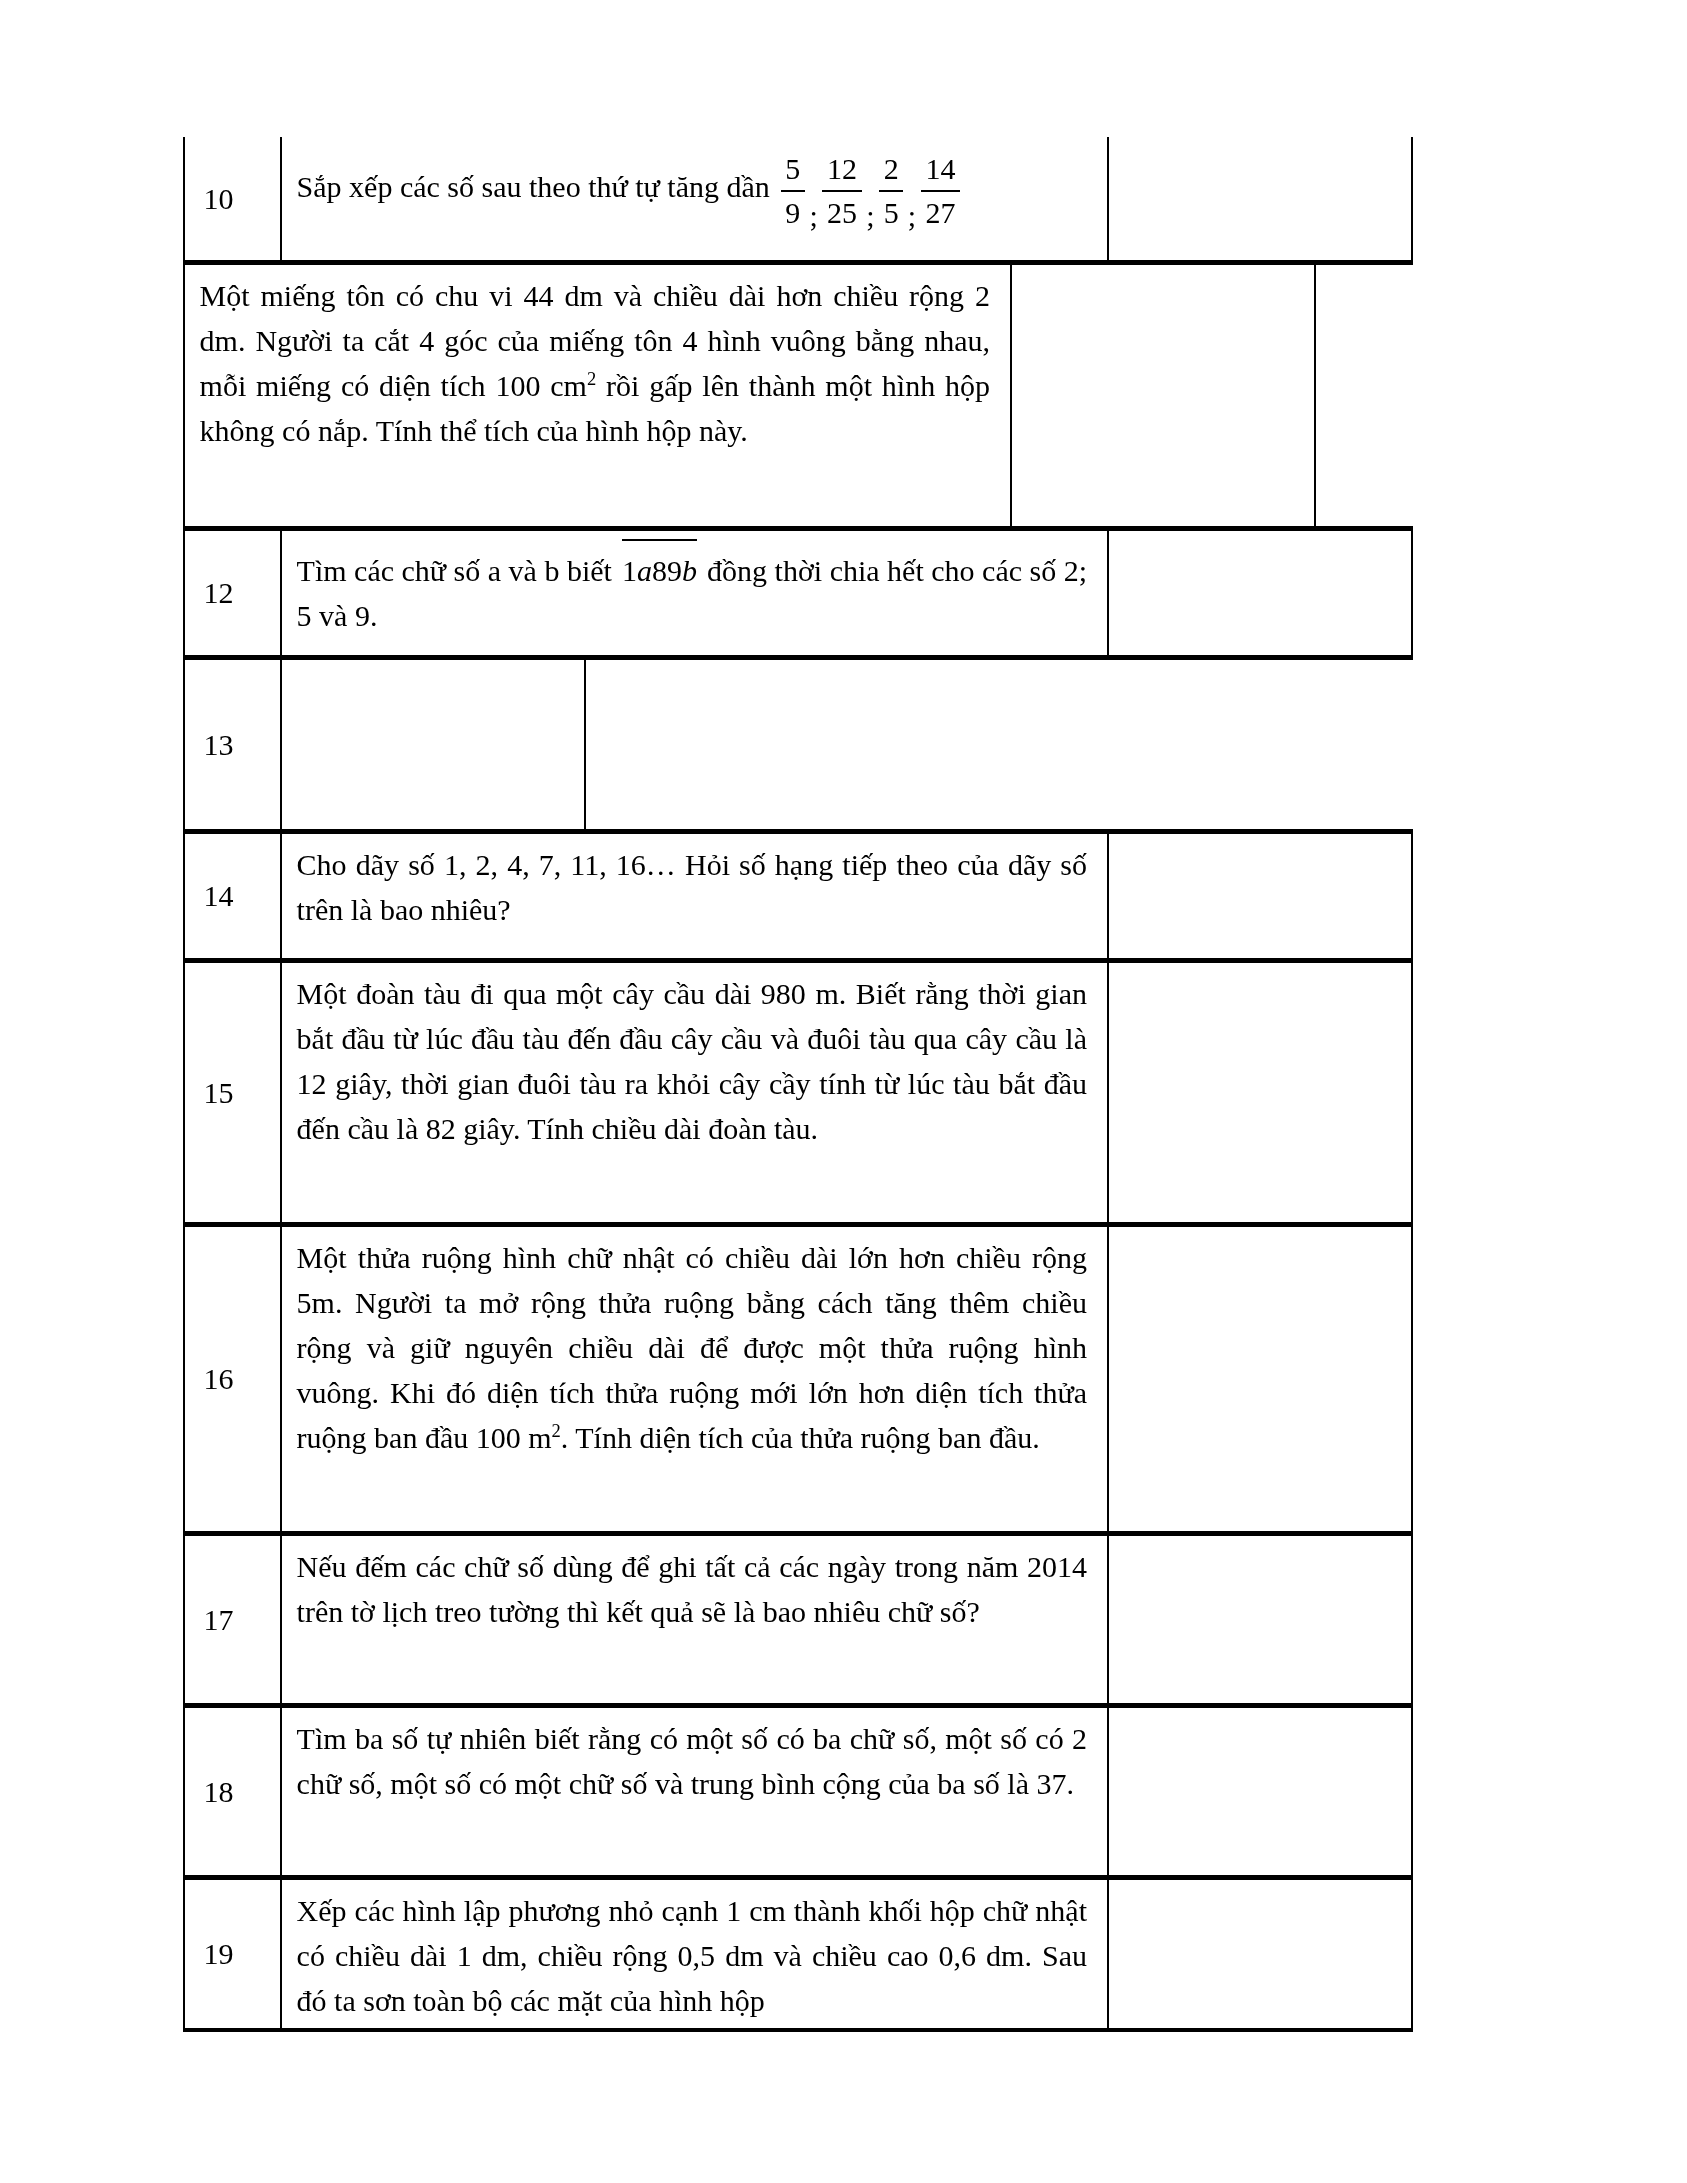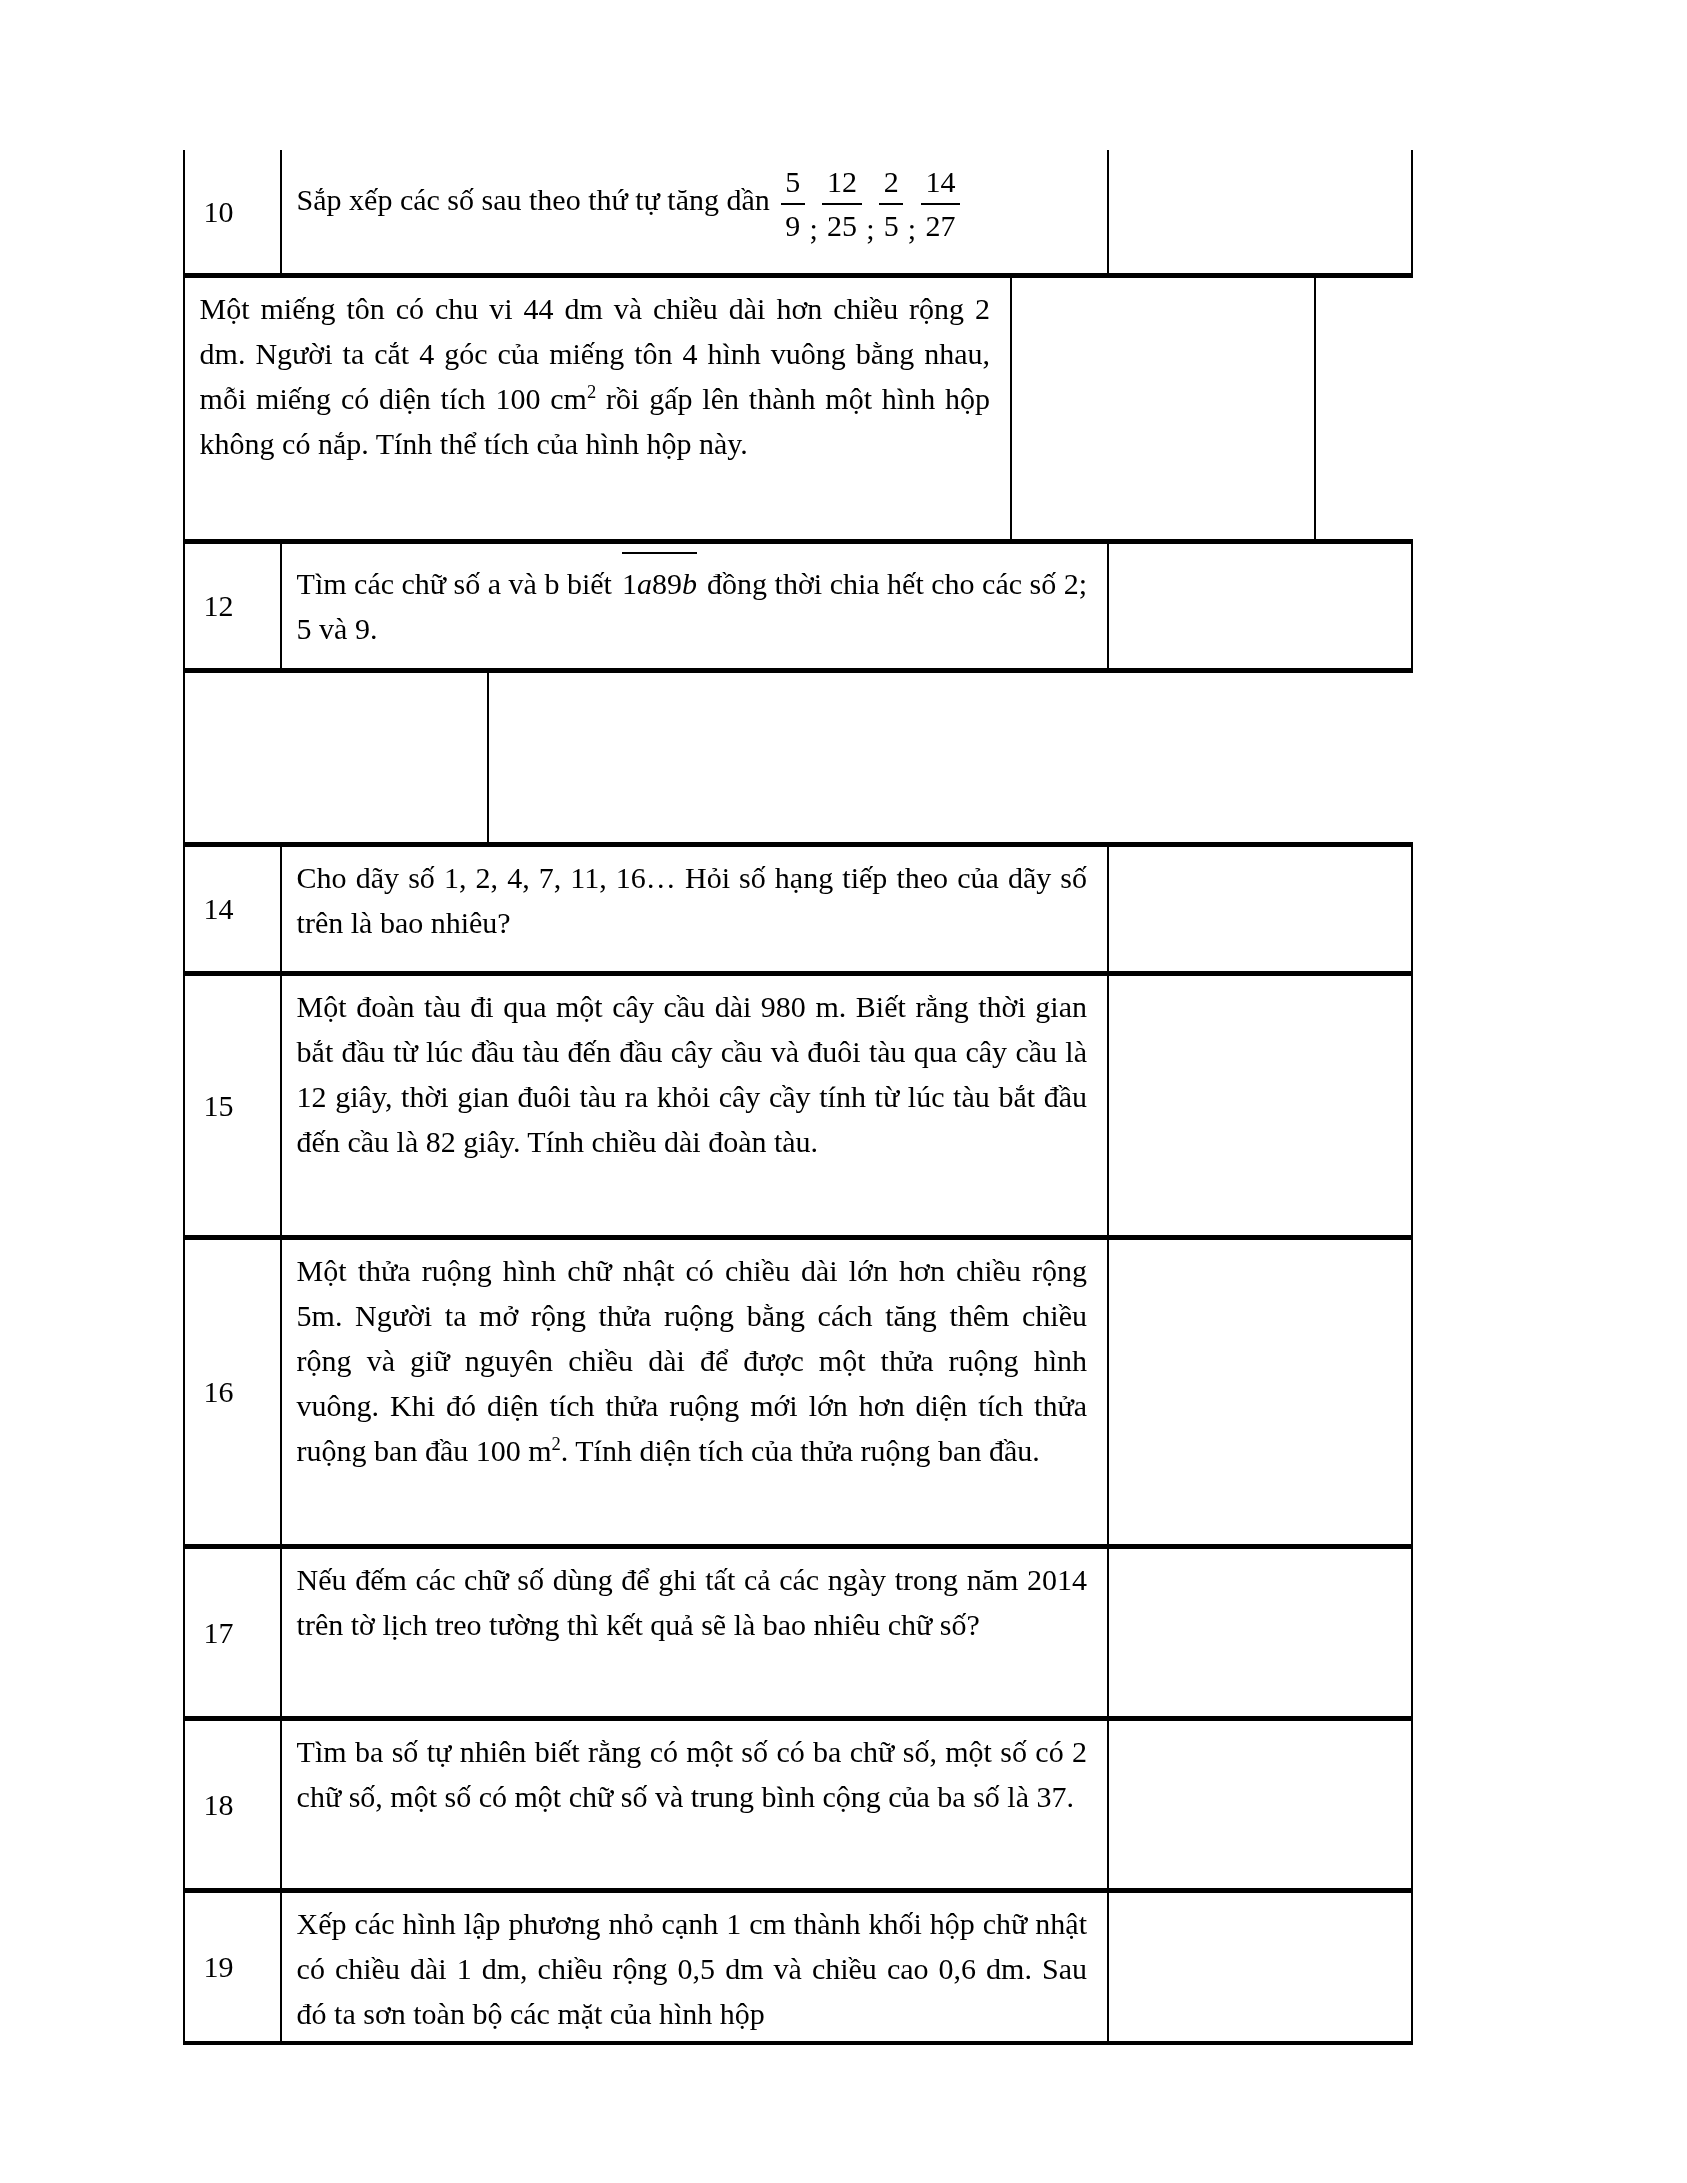--- a/index.html
+++ b/index.html
@@ -6,21 +6,21 @@
   .page{
     position:relative;
     width:1687px;height:2183px;
     background:#ffffff;
     font-family:"Liberation Serif", serif;
     color:#000;
     overflow:hidden;
   }
   .problems-table{
     position:absolute;
-    left:183px;top:150px;
+    left:183px;top:137px;
     width:1230px;
   }
   .row{
     display:flex;
     border-bottom:5.3px solid #000;
   }
   .row:last-child{border-bottom:4px solid #000;}
   .cell{box-sizing:border-box;border-left:2.6px solid #000;}
   .cell-num{
     width:97px;flex:none;
@@ -106,20 +106,23 @@
       <div class="row">
         <div class="cell cell-num">
           <span>12</span>
         </div>
         <div class="cell cell-q">
           <p class="problem">Tìm các chữ số a và b biết <span class="ov"><span>1</span><i>a</i><span>89</span><i>b</i></span> đồng thời chia hết cho các số 2; 5 và 9.</p>
         </div>
         <div class="cell cell-a"></div>
       </div>
       <div class="row">
+        <div class="cell cell-num">
+          <span>13</span>
+        </div>
         <div class="cell cell-a"></div>
       </div>
       <div class="row">
         <div class="cell cell-num">
           <span>14</span>
         </div>
         <div class="cell cell-q">
           <p class="problem">Cho dãy số 1, 2, 4, 7, 11, 16… Hỏi số hạng tiếp theo của dãy số trên là bao nhiêu?</p>
         </div>
         <div class="cell cell-a"></div>

